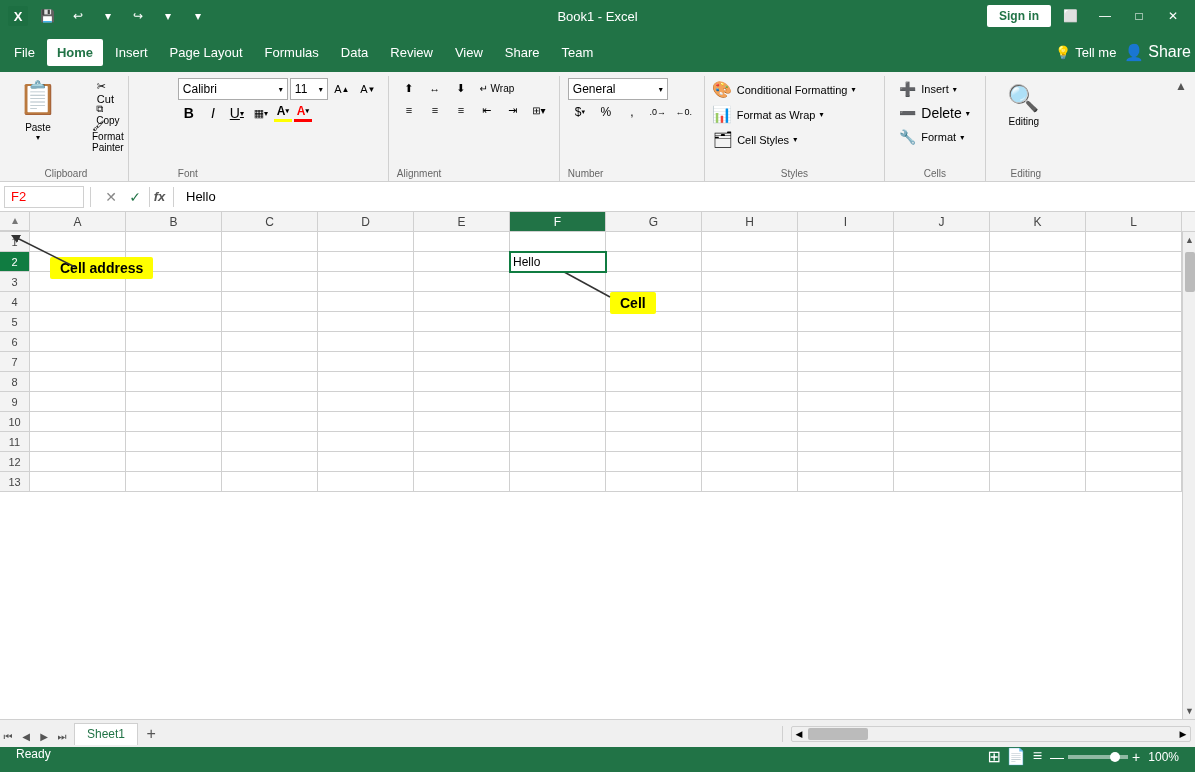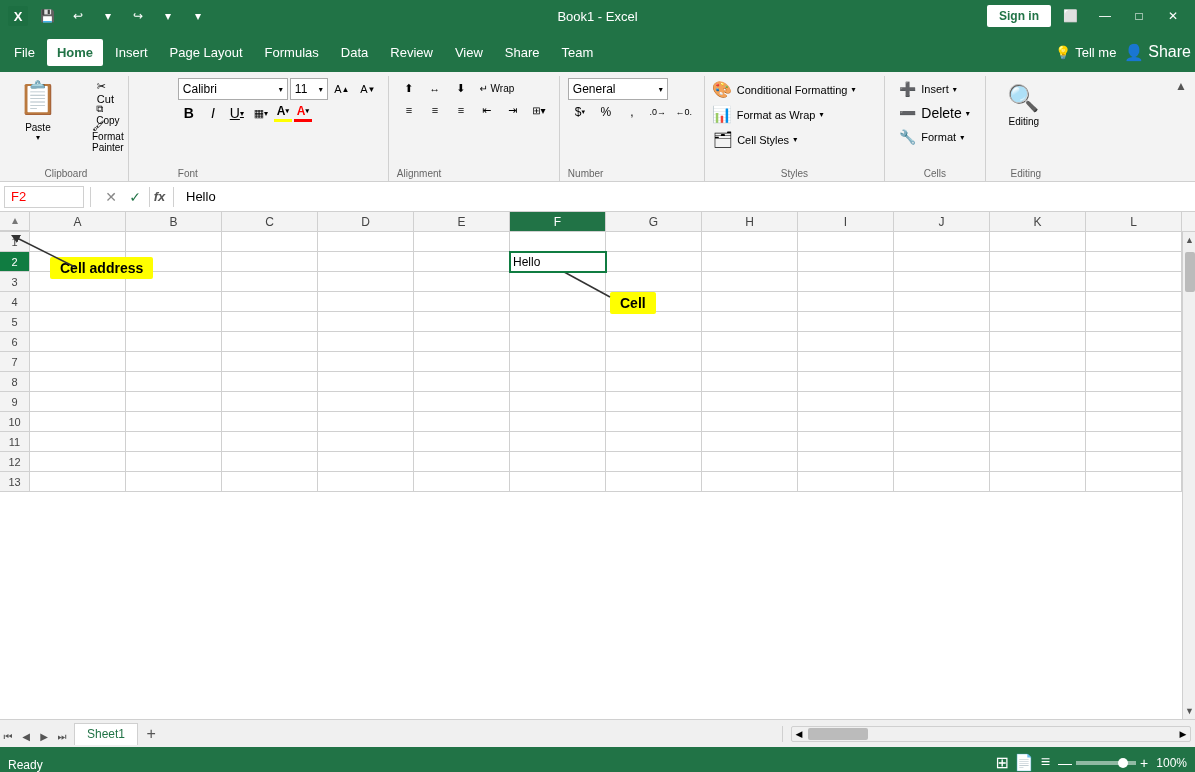--- a/index.html
+++ b/index.html
@@ -283,23 +283,23 @@
       outline-offset: -1px;
       z-index: 2;
     }
 
     
     .statusbar {
       height: 25px;
       background: #217346;
       color: white;
       display: flex;
-      align-items: flex-end;
+      align-items: flex-start;
       justify-content: space-between;
-      padding: 0 8px;
+      padding: 0 16px;
       font-size: 12px;
     }
     .statusbar-right {
       display: flex;
       align-items: center;
       gap: 8px;
     }
     .zoom-controls {
       display: flex;
       align-items: center;

